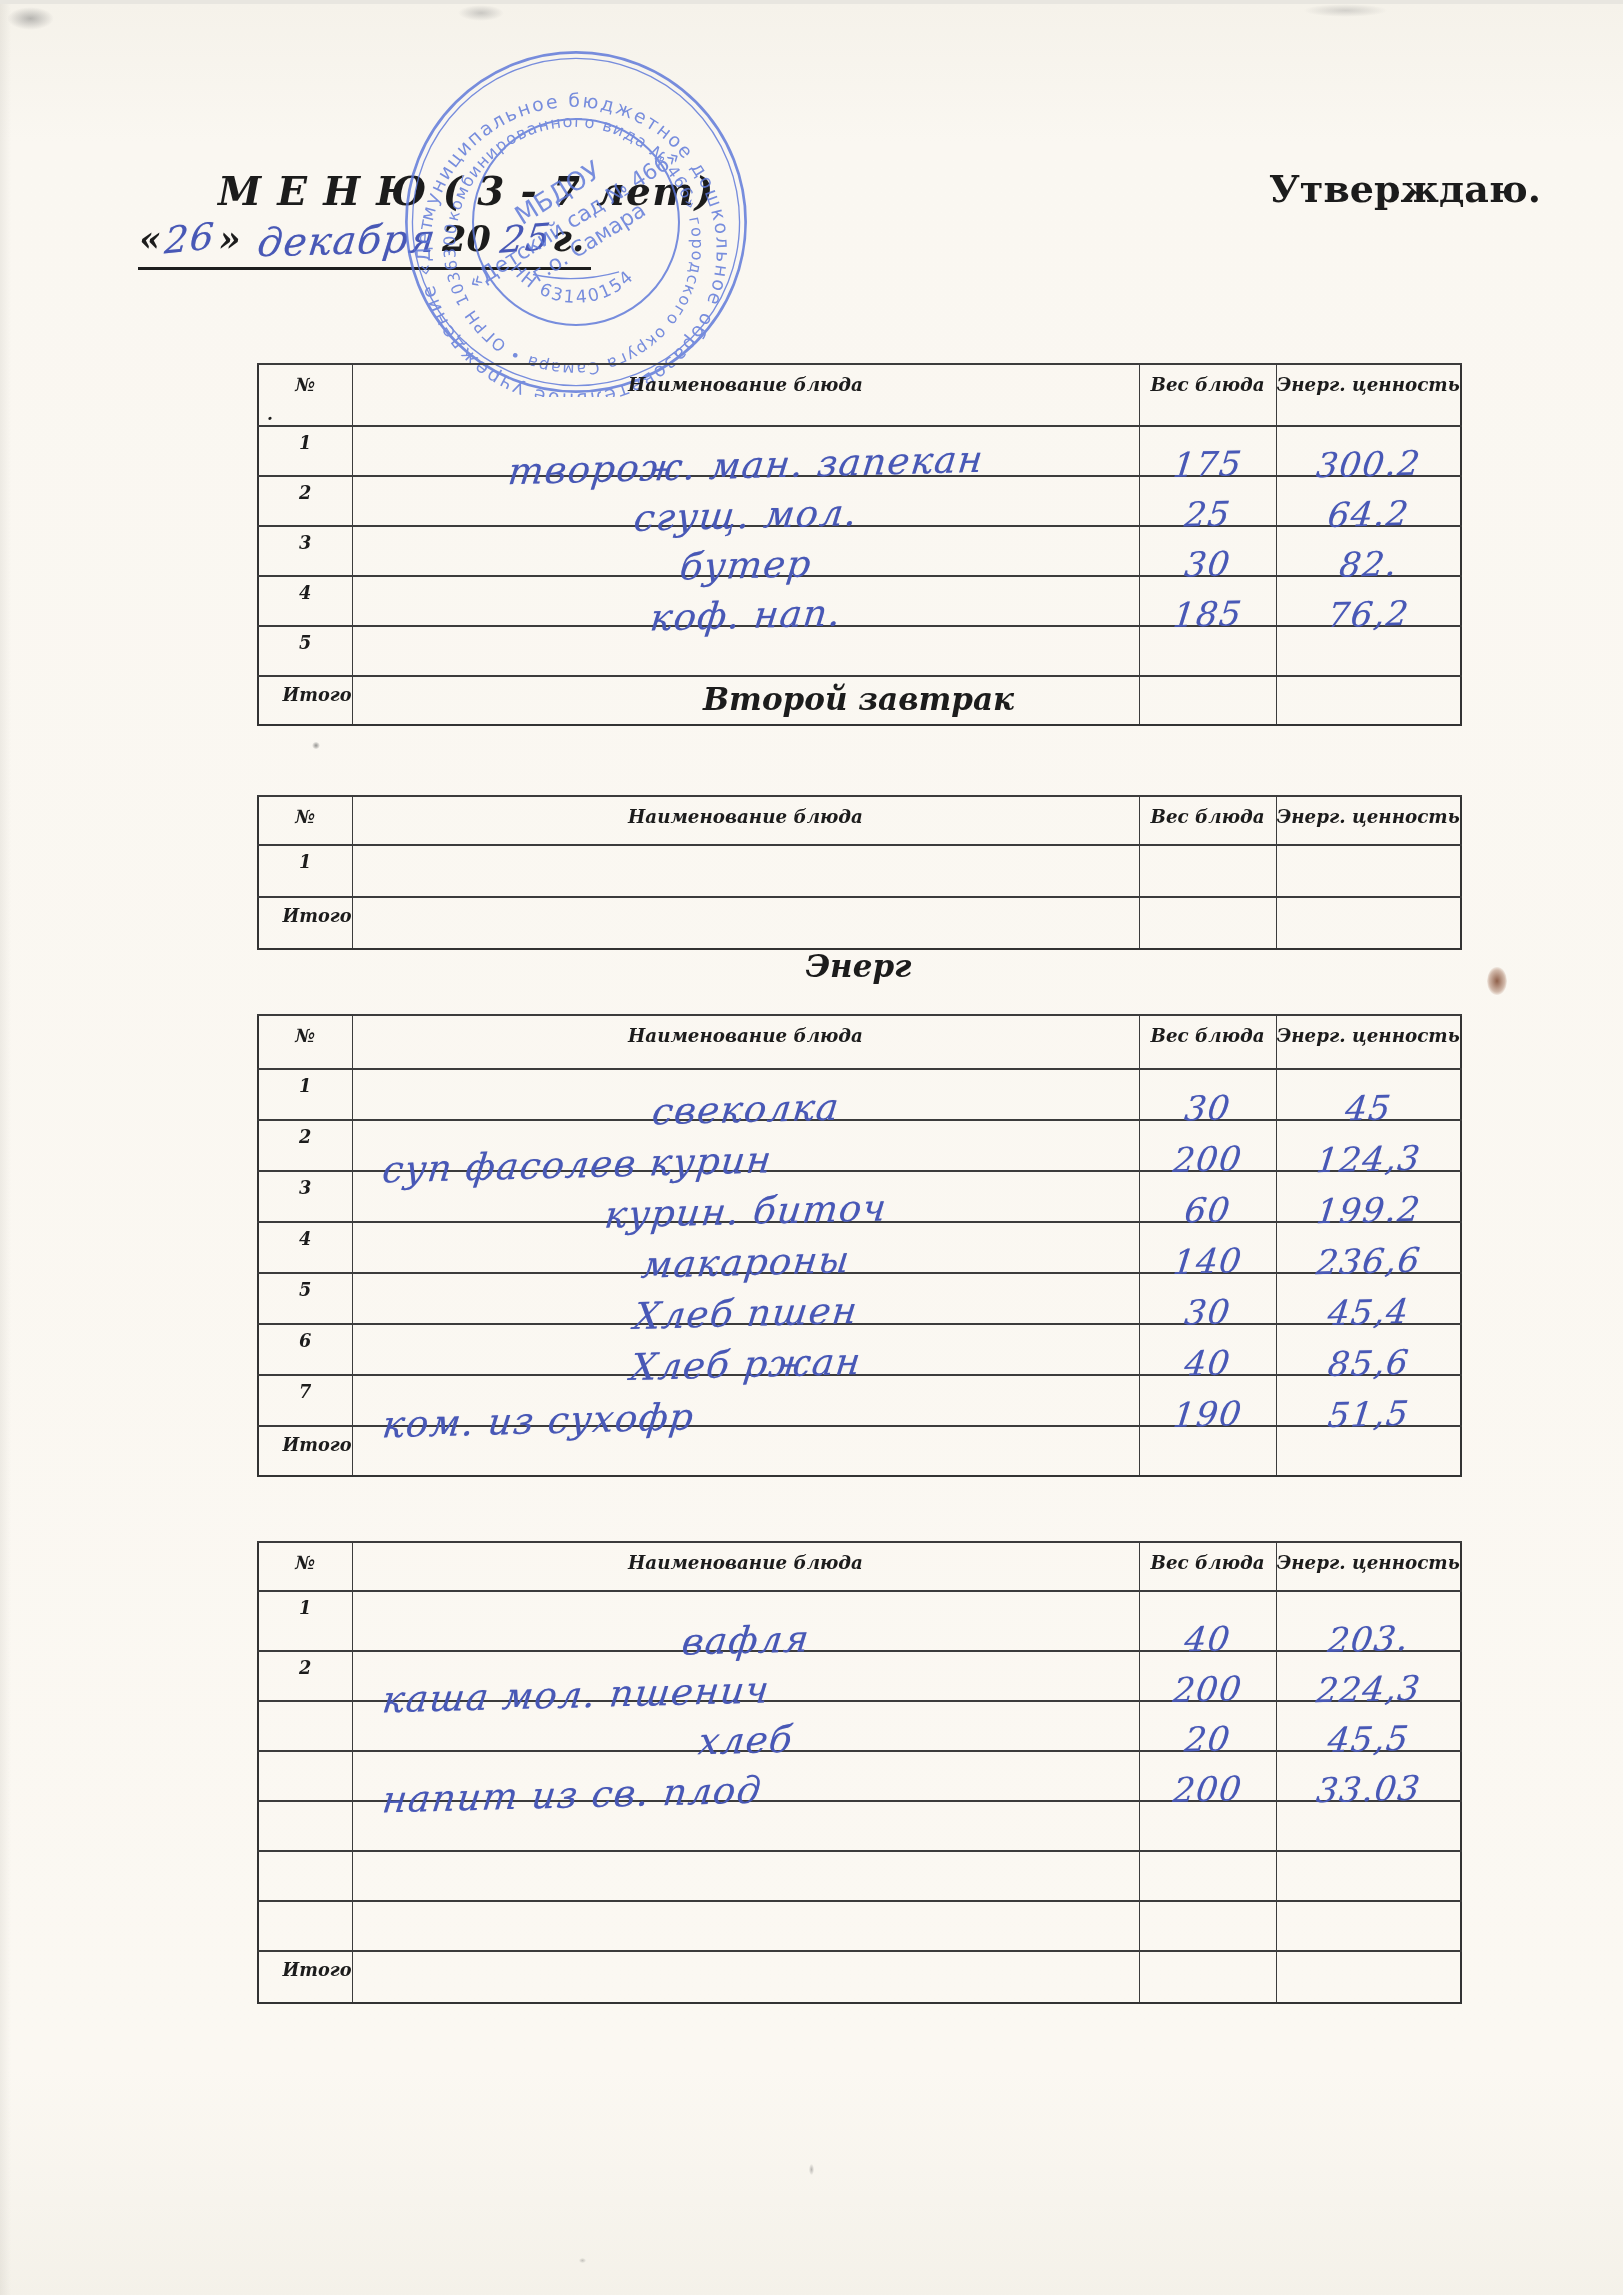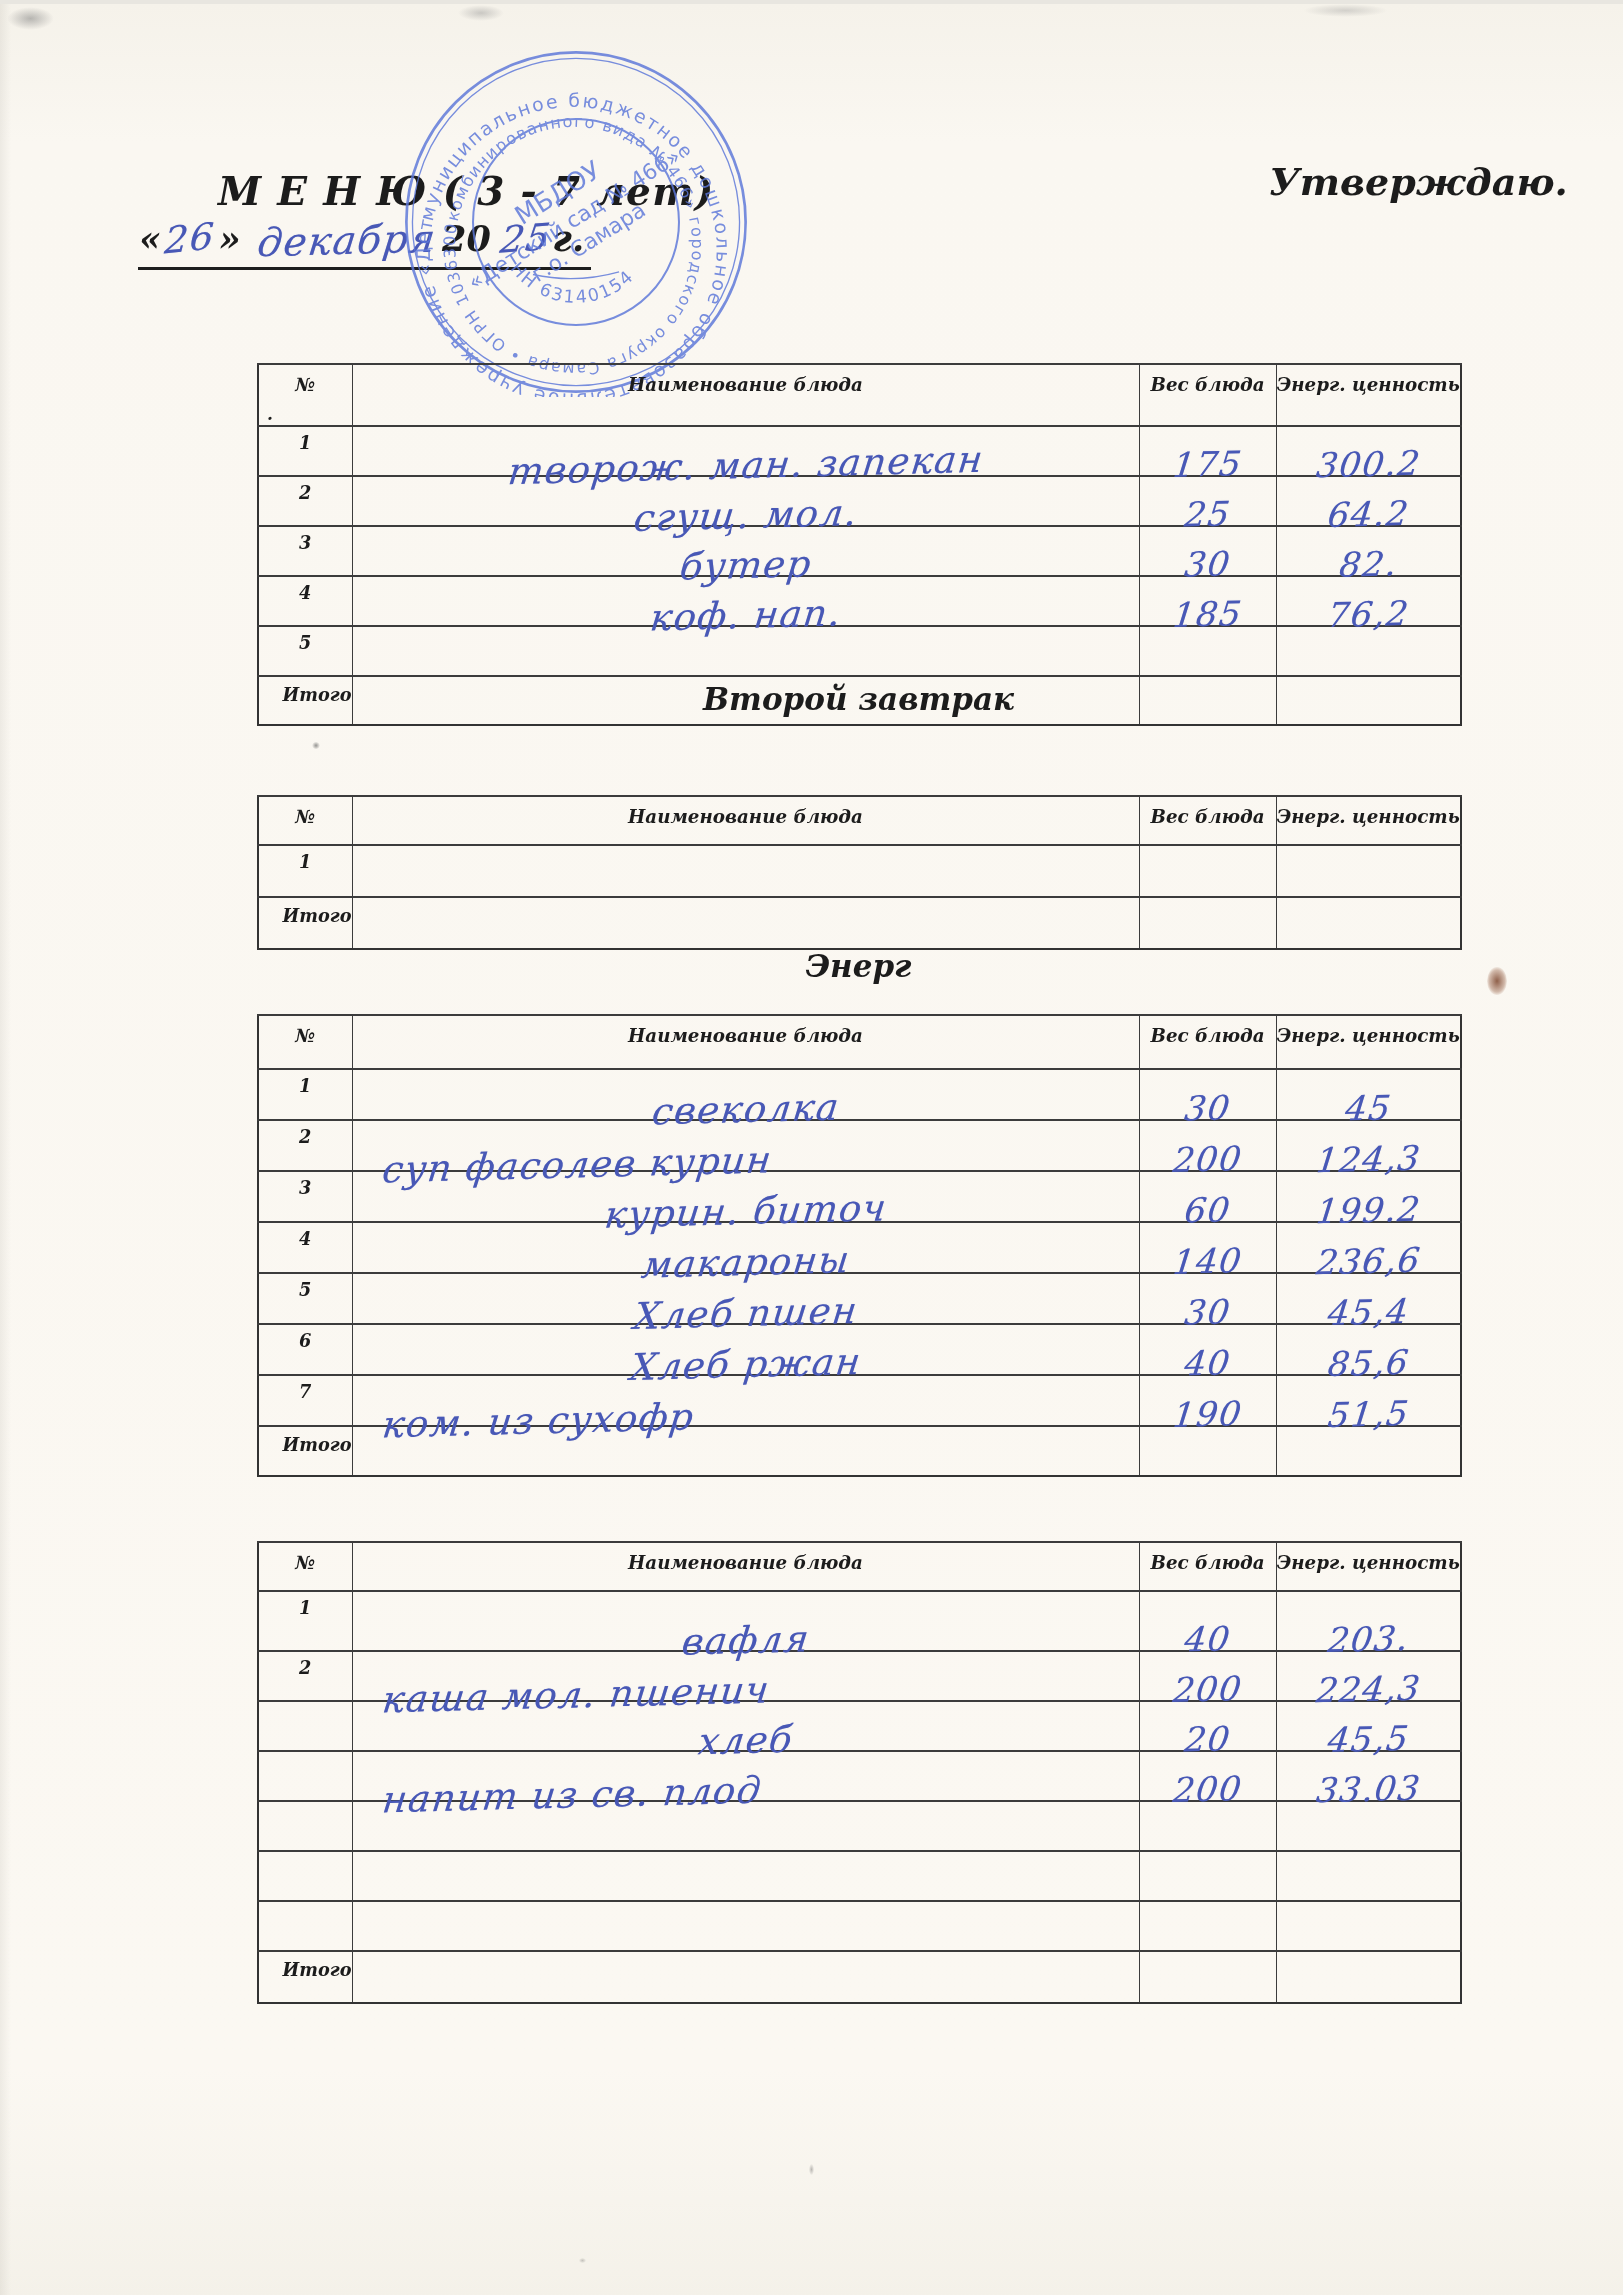--- a/index.html
+++ b/index.html
@@ -16,22 +16,22 @@
   .edge-shade { position:absolute; left:0; top:0; bottom:0; width:10.5px;
     background:linear-gradient(90deg, rgba(60,55,45,.07), transparent); }
 
   
   .page-title {
     position:absolute; left:218px; top:164px;
     font-size:39px; font-weight:bold; font-style:italic; letter-spacing:1.3px;
     margin:0; white-space:nowrap;
   }
   .approve {
-    position:absolute; left:1269px; top:155px;
-    font-size:38px; font-weight:bold; font-style:italic; white-space:nowrap;text-align:right;
+    position:absolute; left:1269px; top:162px;
+    font-size:38px; font-weight:bold; white-space:nowrap;text-align:right;
   }
   .date-line {
     position:absolute; left:138px; top:211px;
     display:inline-flex; align-items:baseline;
     border-bottom:3.9px solid #1e1e1e; padding:0 6.5px 6.5px 1.3px;
     font-size:35px; font-weight:bold; font-style:italic; white-space:nowrap;
   }
   .hw {
     font-family:"DejaVu Serif", serif; font-style:italic;
     color:#4858b6; letter-spacing:1.3px;

